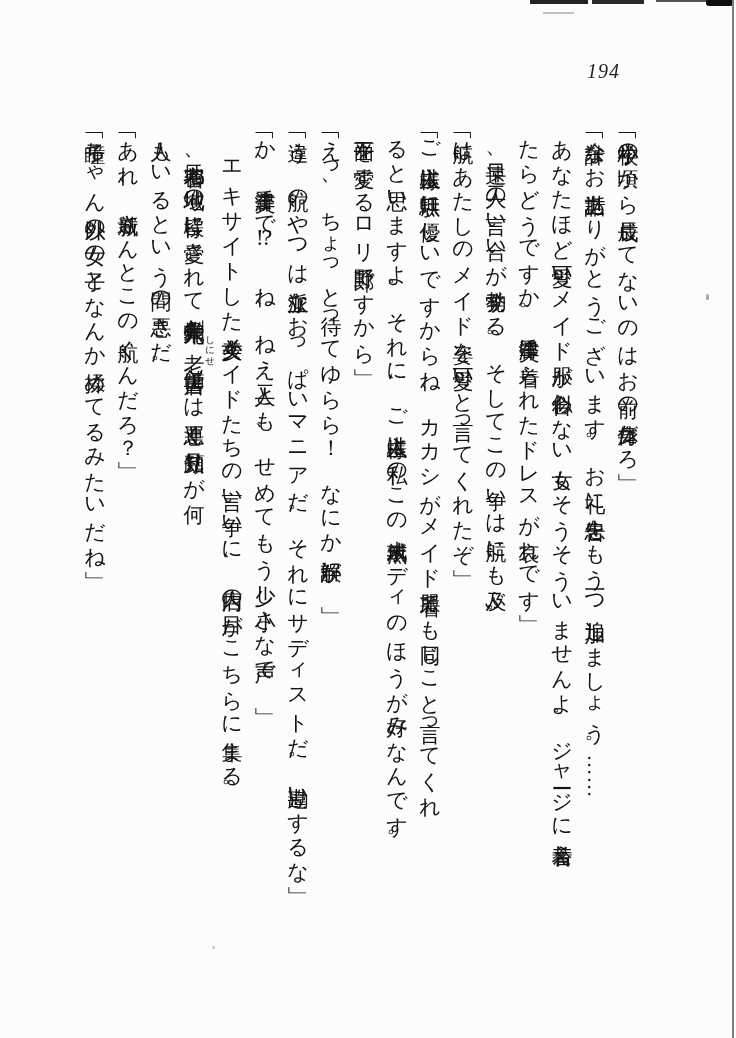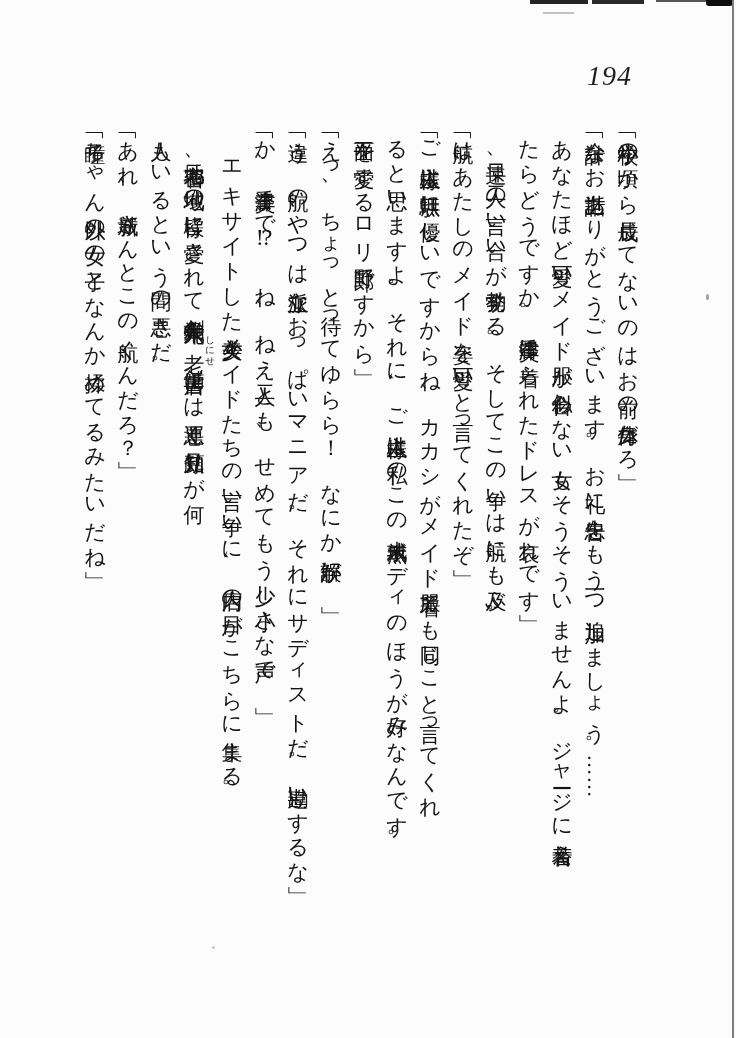--- a/index.html
+++ b/index.html
@@ -3,21 +3,21 @@
 <meta charset="utf-8">
 <style>
   html,body{margin:0;padding:0;}
   body{background:#e9e9e9;}
   .page{
     position:relative;width:736px;height:1038px;background:#fcfcfc;
     overflow:hidden;font-family:"Liberation Serif","DejaVu Serif",serif;
   }
   .page-number{
     position:absolute;top:60px;left:587px;
-    font-size:28px;font-style:italic;color:#1f1f1f;letter-spacing:1px;
+    font-size:20px;font-style:italic;color:#1f1f1f;letter-spacing:1px;
   }
   .text-block{
     position:absolute;top:125px;right:92px;width:561px;height:856px;
     writing-mode:vertical-rl;text-orientation:mixed;
     color:#141414;font-size:21px;line-height:33px;letter-spacing:1px;
   }
   .tline{white-space:nowrap;}
   ruby{ruby-position:over;}
   ruby rt{font-size:9.5px;letter-spacing:0;color:#222;}
   

